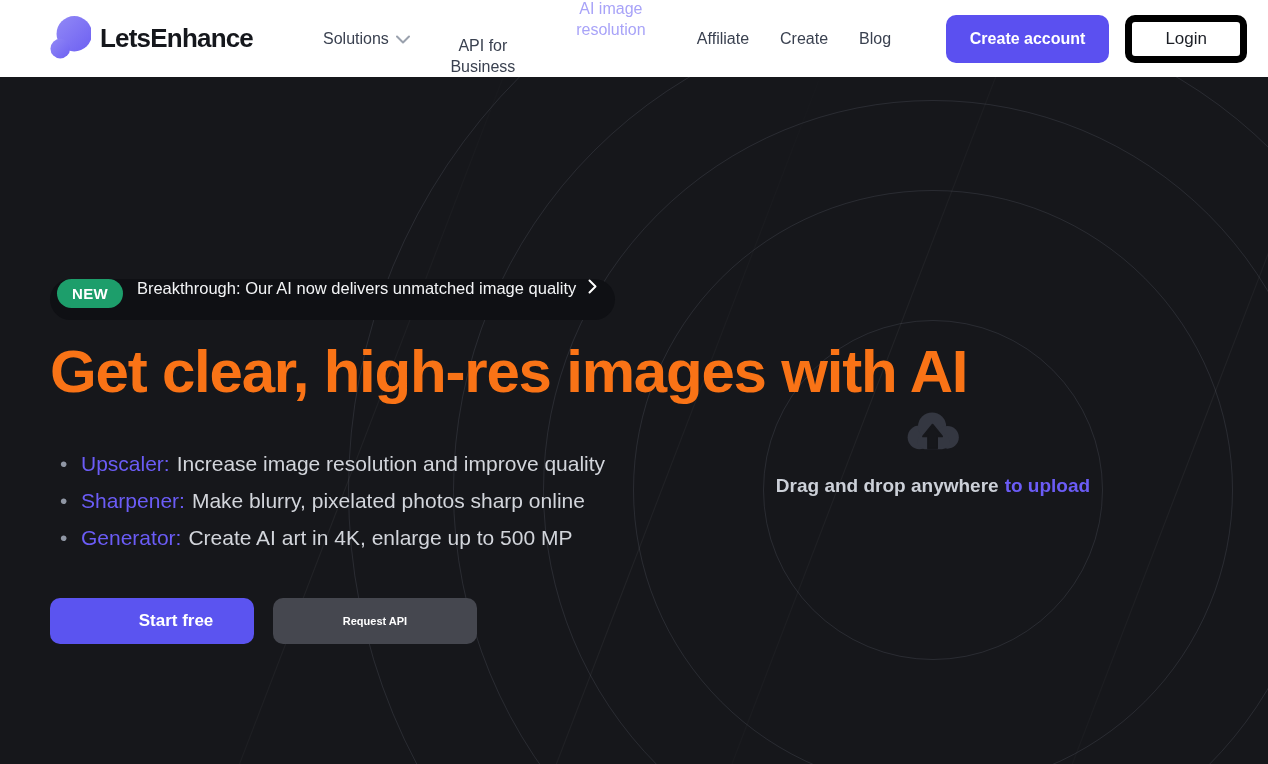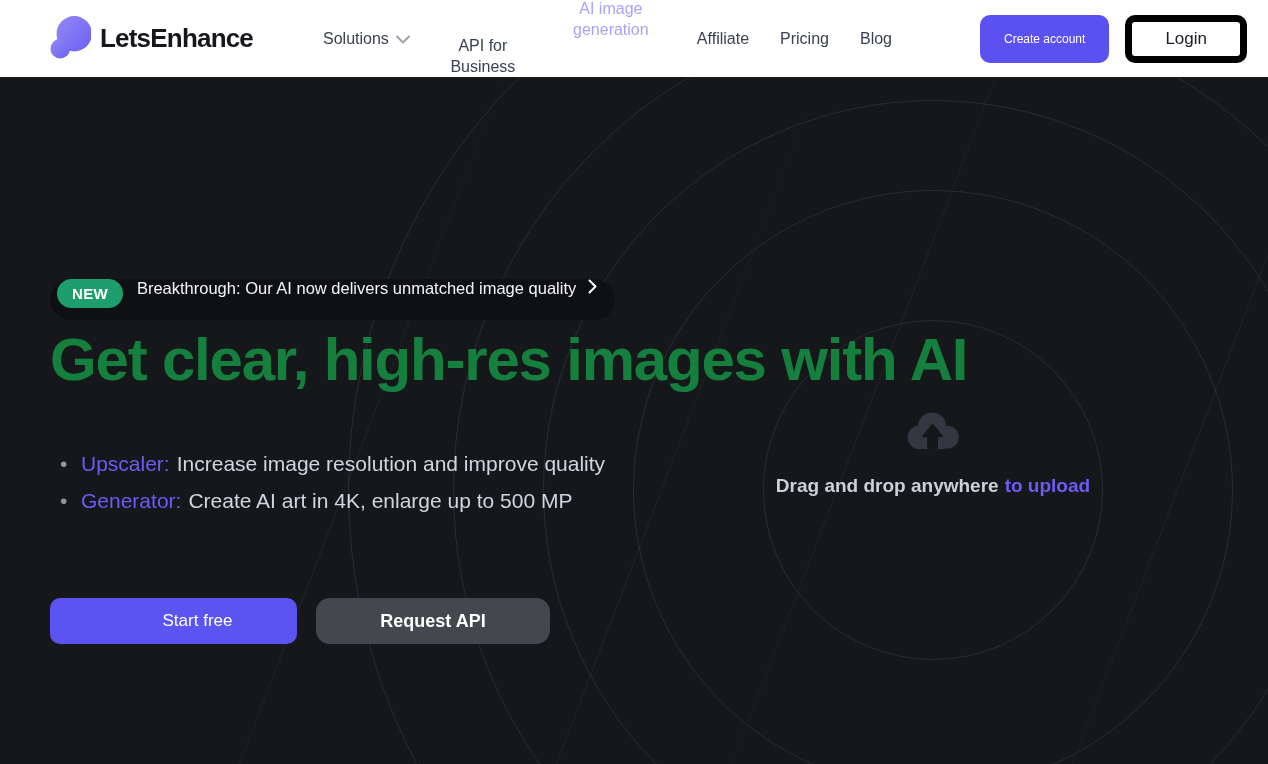--- a/index.html
+++ b/index.html
@@ -14,55 +14,55 @@
   .brand-name { font-size:26px; font-weight:700; color:#15171c; letter-spacing:-0.8px; }
   .nav { display:flex; gap:31px; margin-left:70px;
     font-size:16px; color:#3a4150; }
   .nav-item { cursor:pointer; white-space:nowrap; display:flex; align-items:center; gap:7px; }
   .nav-item.two-line { display:inline-block; text-align:center; line-height:1.3; white-space:normal; }
   .w84 { width:84px;margin-top:37px; }
   .w110 { width:110px; }
   .nav-item.active { color:#a8a3f8; }
   .btn { border:none; cursor:pointer; font-family:inherit; border-radius:10px; }
   .btn-create { margin-left:auto; height:48px; padding:0 24px; background:#5b50f0;
-    color:#fff; font-size:12px; font-weight:400; }
+    color:#fff; font-size:16px; font-weight:700; }
   .btn-login { margin-left:16px; height:48px; padding:0 33px; background:#fff;
     border:7px solid #000000; color:#1b1e25; font-size:17px; font-weight:500; }
 
   
   .hero { position:relative; height:687px; background:#16171b; overflow:hidden; }
 
   .circle { position:absolute; border:1px solid rgba(151,159,183,0.15);
     border-radius:50%; pointer-events:none; }
   .streak { position:absolute; width:1px; height:1200px; pointer-events:none;
     background:linear-gradient(to bottom, rgba(255,255,255,0),
       rgba(255,255,255,0.055), rgba(255,255,255,0)); transform:rotate(21deg); }
 
   .badge { position:absolute; left:50px; top:202px; display:inline-flex;
     align-items:flex-start; height:41px; background:#0f1014; border-radius:21px;
     padding:0 18px 0 7px; cursor:pointer; }
   .badge-tag { display:inline-flex; align-items:center; height:29px; padding:0 15px;
     background:#1d9e6b; border-radius:15px; color:#fff; font-size:15px; font-weight:700;
     letter-spacing:0.3px; }
   .badge-text { margin:0 12px 6px 14px; color:#f3f4f6; font-size:16.5px; }
 
-  .hero-title { position:absolute; left:50px; top:248px; color:#15803d;
+  .hero-title { position:absolute; left:50px; top:260px; color:#f97316;
     font-size:60px; font-weight:700; letter-spacing:-1.2px; white-space:nowrap; }
 
   .features { position:absolute; left:50px; top:375px; list-style:none;
     font-size:21px; color:#d2d5db; }
   .features li { position:relative; padding-left:31px; margin-bottom:13px; }
   .features li::before { content:"•"; position:absolute; left:10px; top:0; color:#8f96a4; }
   .feature-label { color:#6b5cf6; margin-right:7px; }
 
   .cta-row { position:absolute; left:50px; top:521px; display:flex; gap:19px; }
-  .btn-start { width:247px; height:46px; background:#5b54f0; color:#fff;
-    font-size:17px; font-weight:400;padding-left:48px; }
-  .btn-api { width:234px; height:46px; background:#45474f; color:#fff;
-    font-size:18px; font-weight:700;border-radius:14px; }
+  .btn-start { width:204px; height:46px; background:#5b54f0; color:#fff;
+    font-size:17px; font-weight:700;padding-left:48px; }
+  .btn-api { width:204px; height:46px; background:#45474f; color:#fff;
+    font-size:11px; font-weight:700; }
 
   .upload-zone { position:absolute; left:763px; top:334px; width:340px;
     text-align:center; cursor:pointer; }
   .upload-zone svg { display:block; margin:0 auto 24px auto; }
   .upload-text { font-size:19px; font-weight:700; color:#ccd0d8; white-space:nowrap; }
   .upload-link { color:#6b5cf6; margin-left:6px; }
 </style>
 </head>
 <body>
 
@@ -86,23 +86,23 @@
   <div class="nav">
     <span class="nav-item">
       <span>Solutions</span>
       <span>
         <svg width="14" height="9" viewBox="0 0 14 9">
             <polyline points="1,1.5 7,7.5 13,1.5" fill="none" stroke="#9aa1ad" stroke-width="2" stroke-linecap="round" stroke-linejoin="round"></polyline>
           </svg>
       </span>
     </span>
     <span class="nav-item two-line w84">API for Business</span>
-    <span class="nav-item two-line w110 active">AI image generation</span>
+    <span class="nav-item two-line w110 active">AI image resolution</span>
     <span class="nav-item">Affiliate</span>
-    <span class="nav-item">Pricing</span>
+    <span class="nav-item">Create</span>
     <span class="nav-item">Blog</span>
   </div>
 
   <button class="btn btn-create">Create account</button>
   <button class="btn btn-login">Login</button>
 </div>
 
 <div class="hero">
 
   <div class="circle" style="left:763px; top:243px; width:340px; height:340px;"></div>
@@ -126,20 +126,23 @@
     </span>
   </div>
 
   <h1 class="hero-title">Get clear, high-res images with AI</h1>
 
   <ul class="features">
     <li>
       <span class="feature-label">Upscaler:</span><span>Increase image resolution and improve quality</span>
     </li>
     <li>
+      <span class="feature-label">Sharpener:</span><span>Make blurry, pixelated photos sharp online</span>
+    </li>
+    <li>
       <span class="feature-label">Generator:</span><span>Create AI art in 4K, enlarge up to 500 MP</span>
     </li>
   </ul>
 
   <div class="cta-row">
     <button class="btn btn-start">Start free</button>
     <button class="btn btn-api">Request API</button>
   </div>
 
   <div class="upload-zone">

